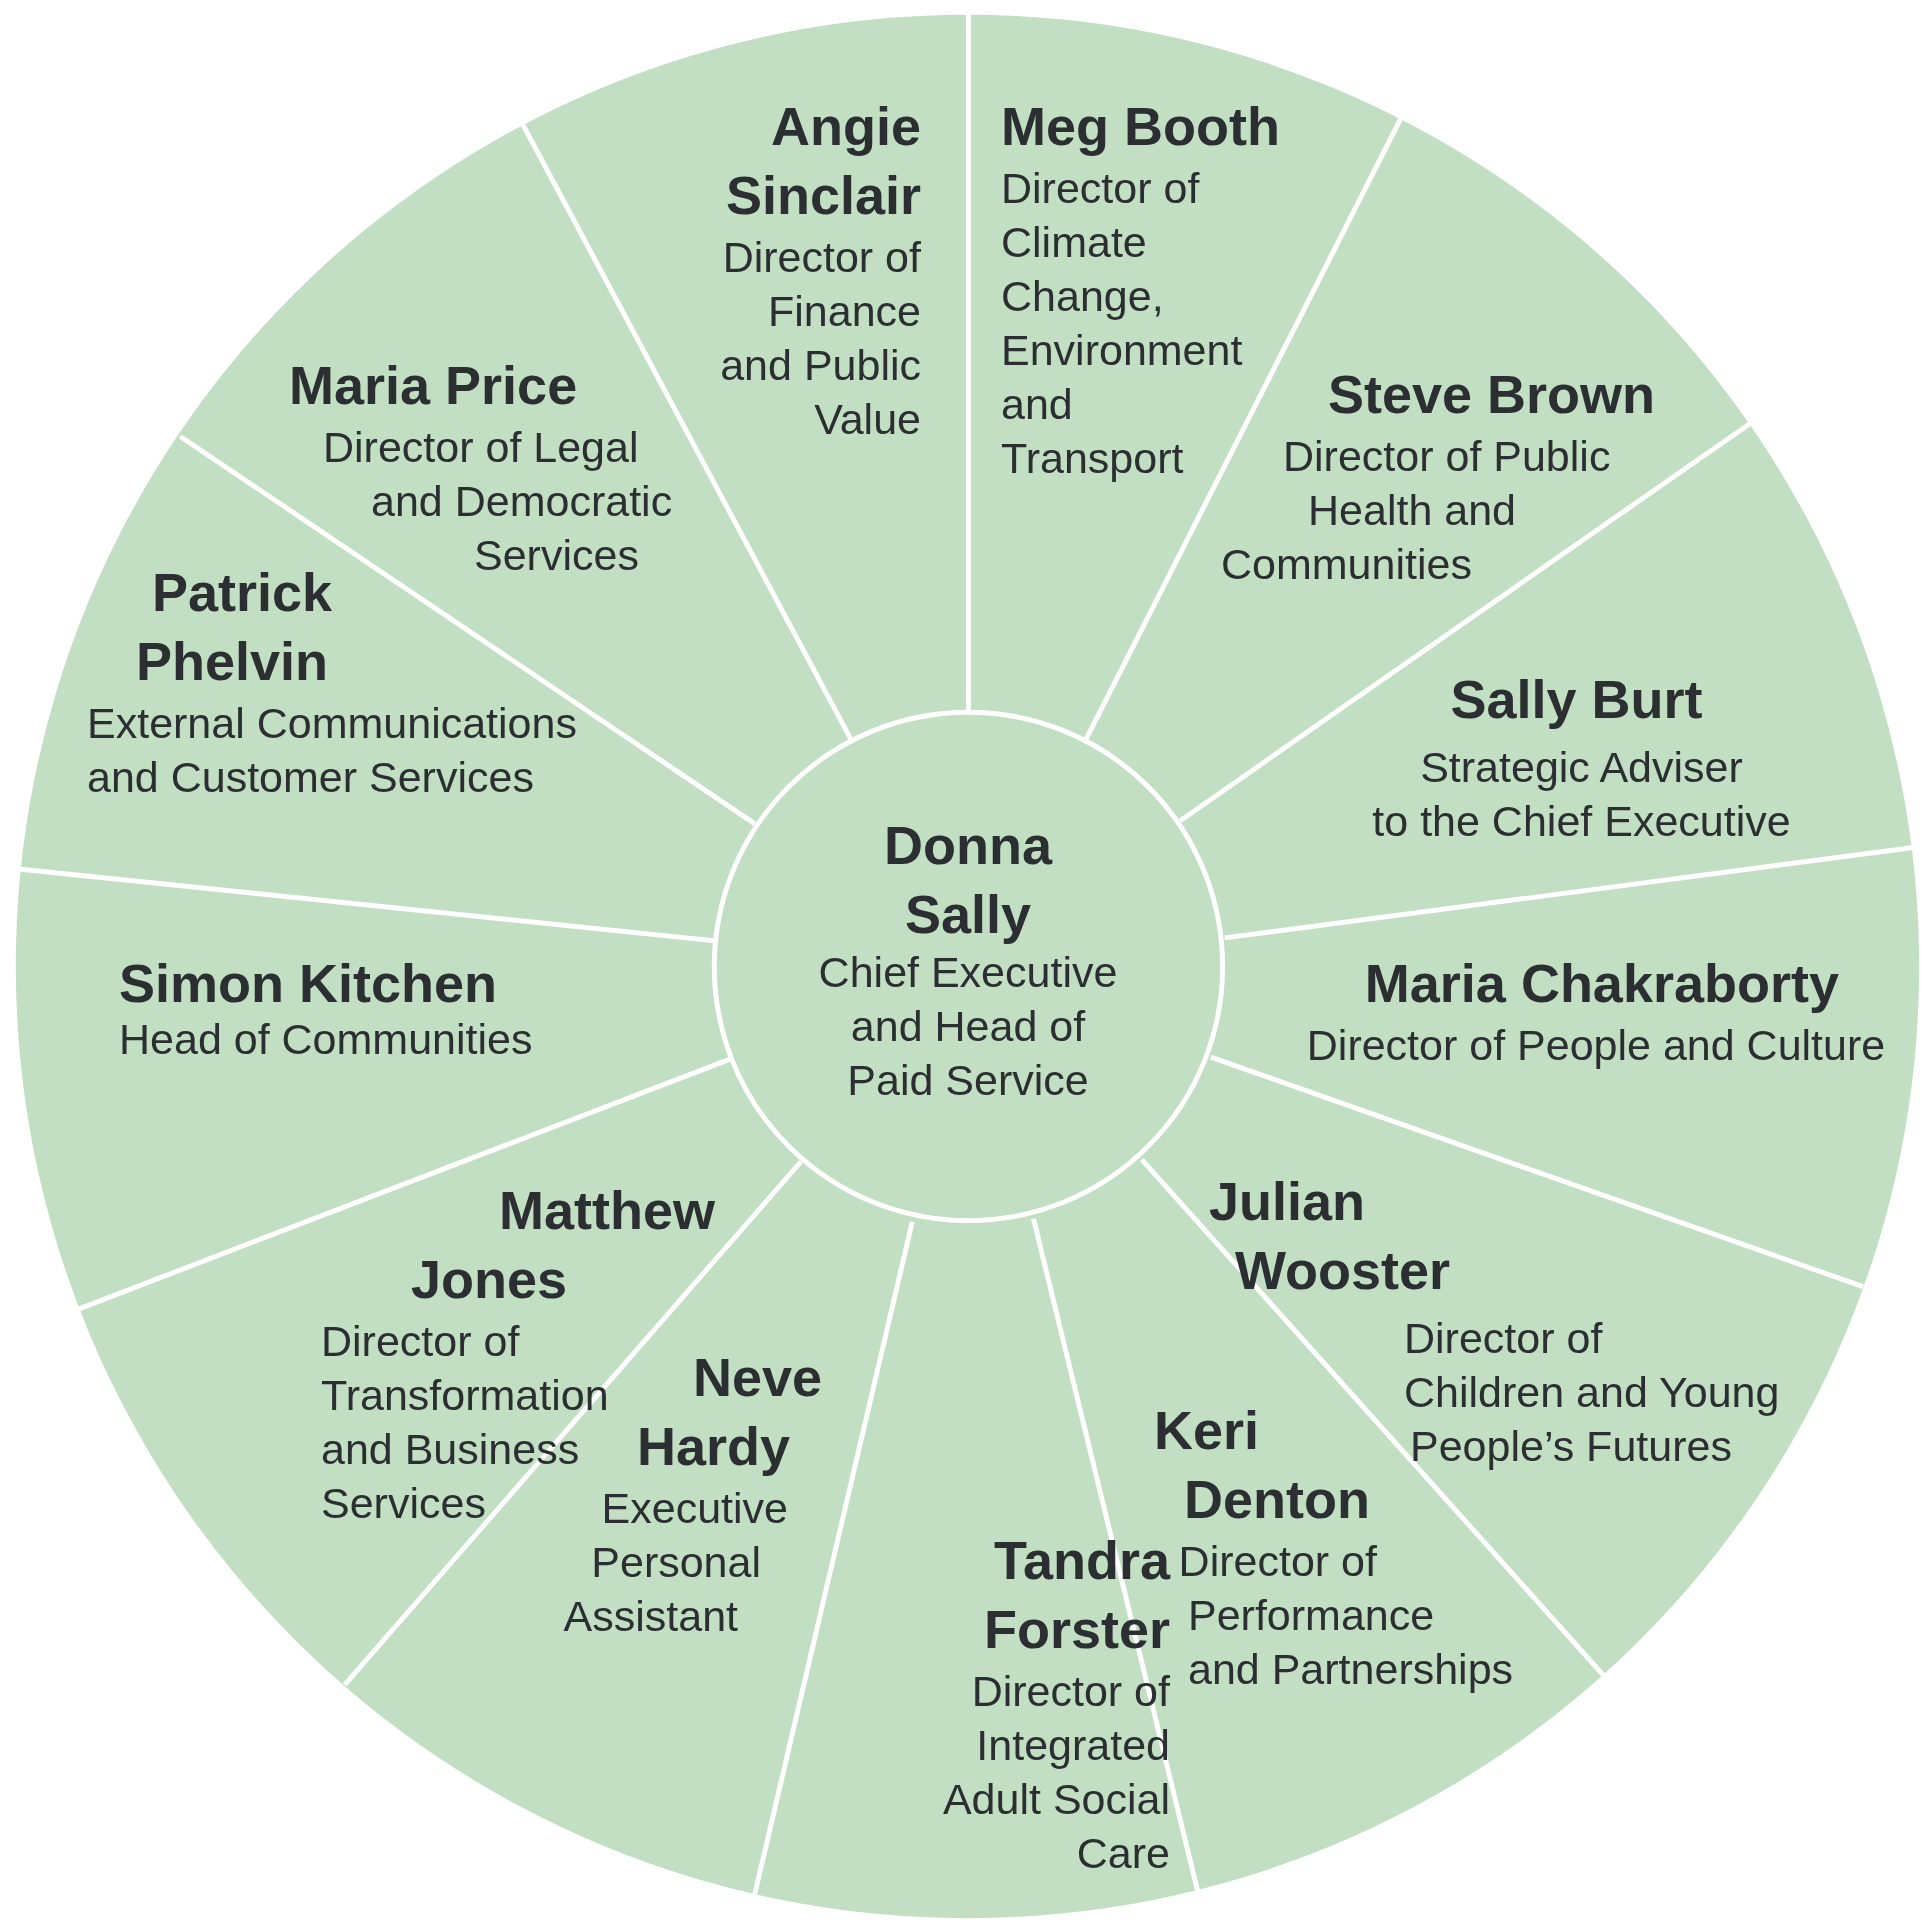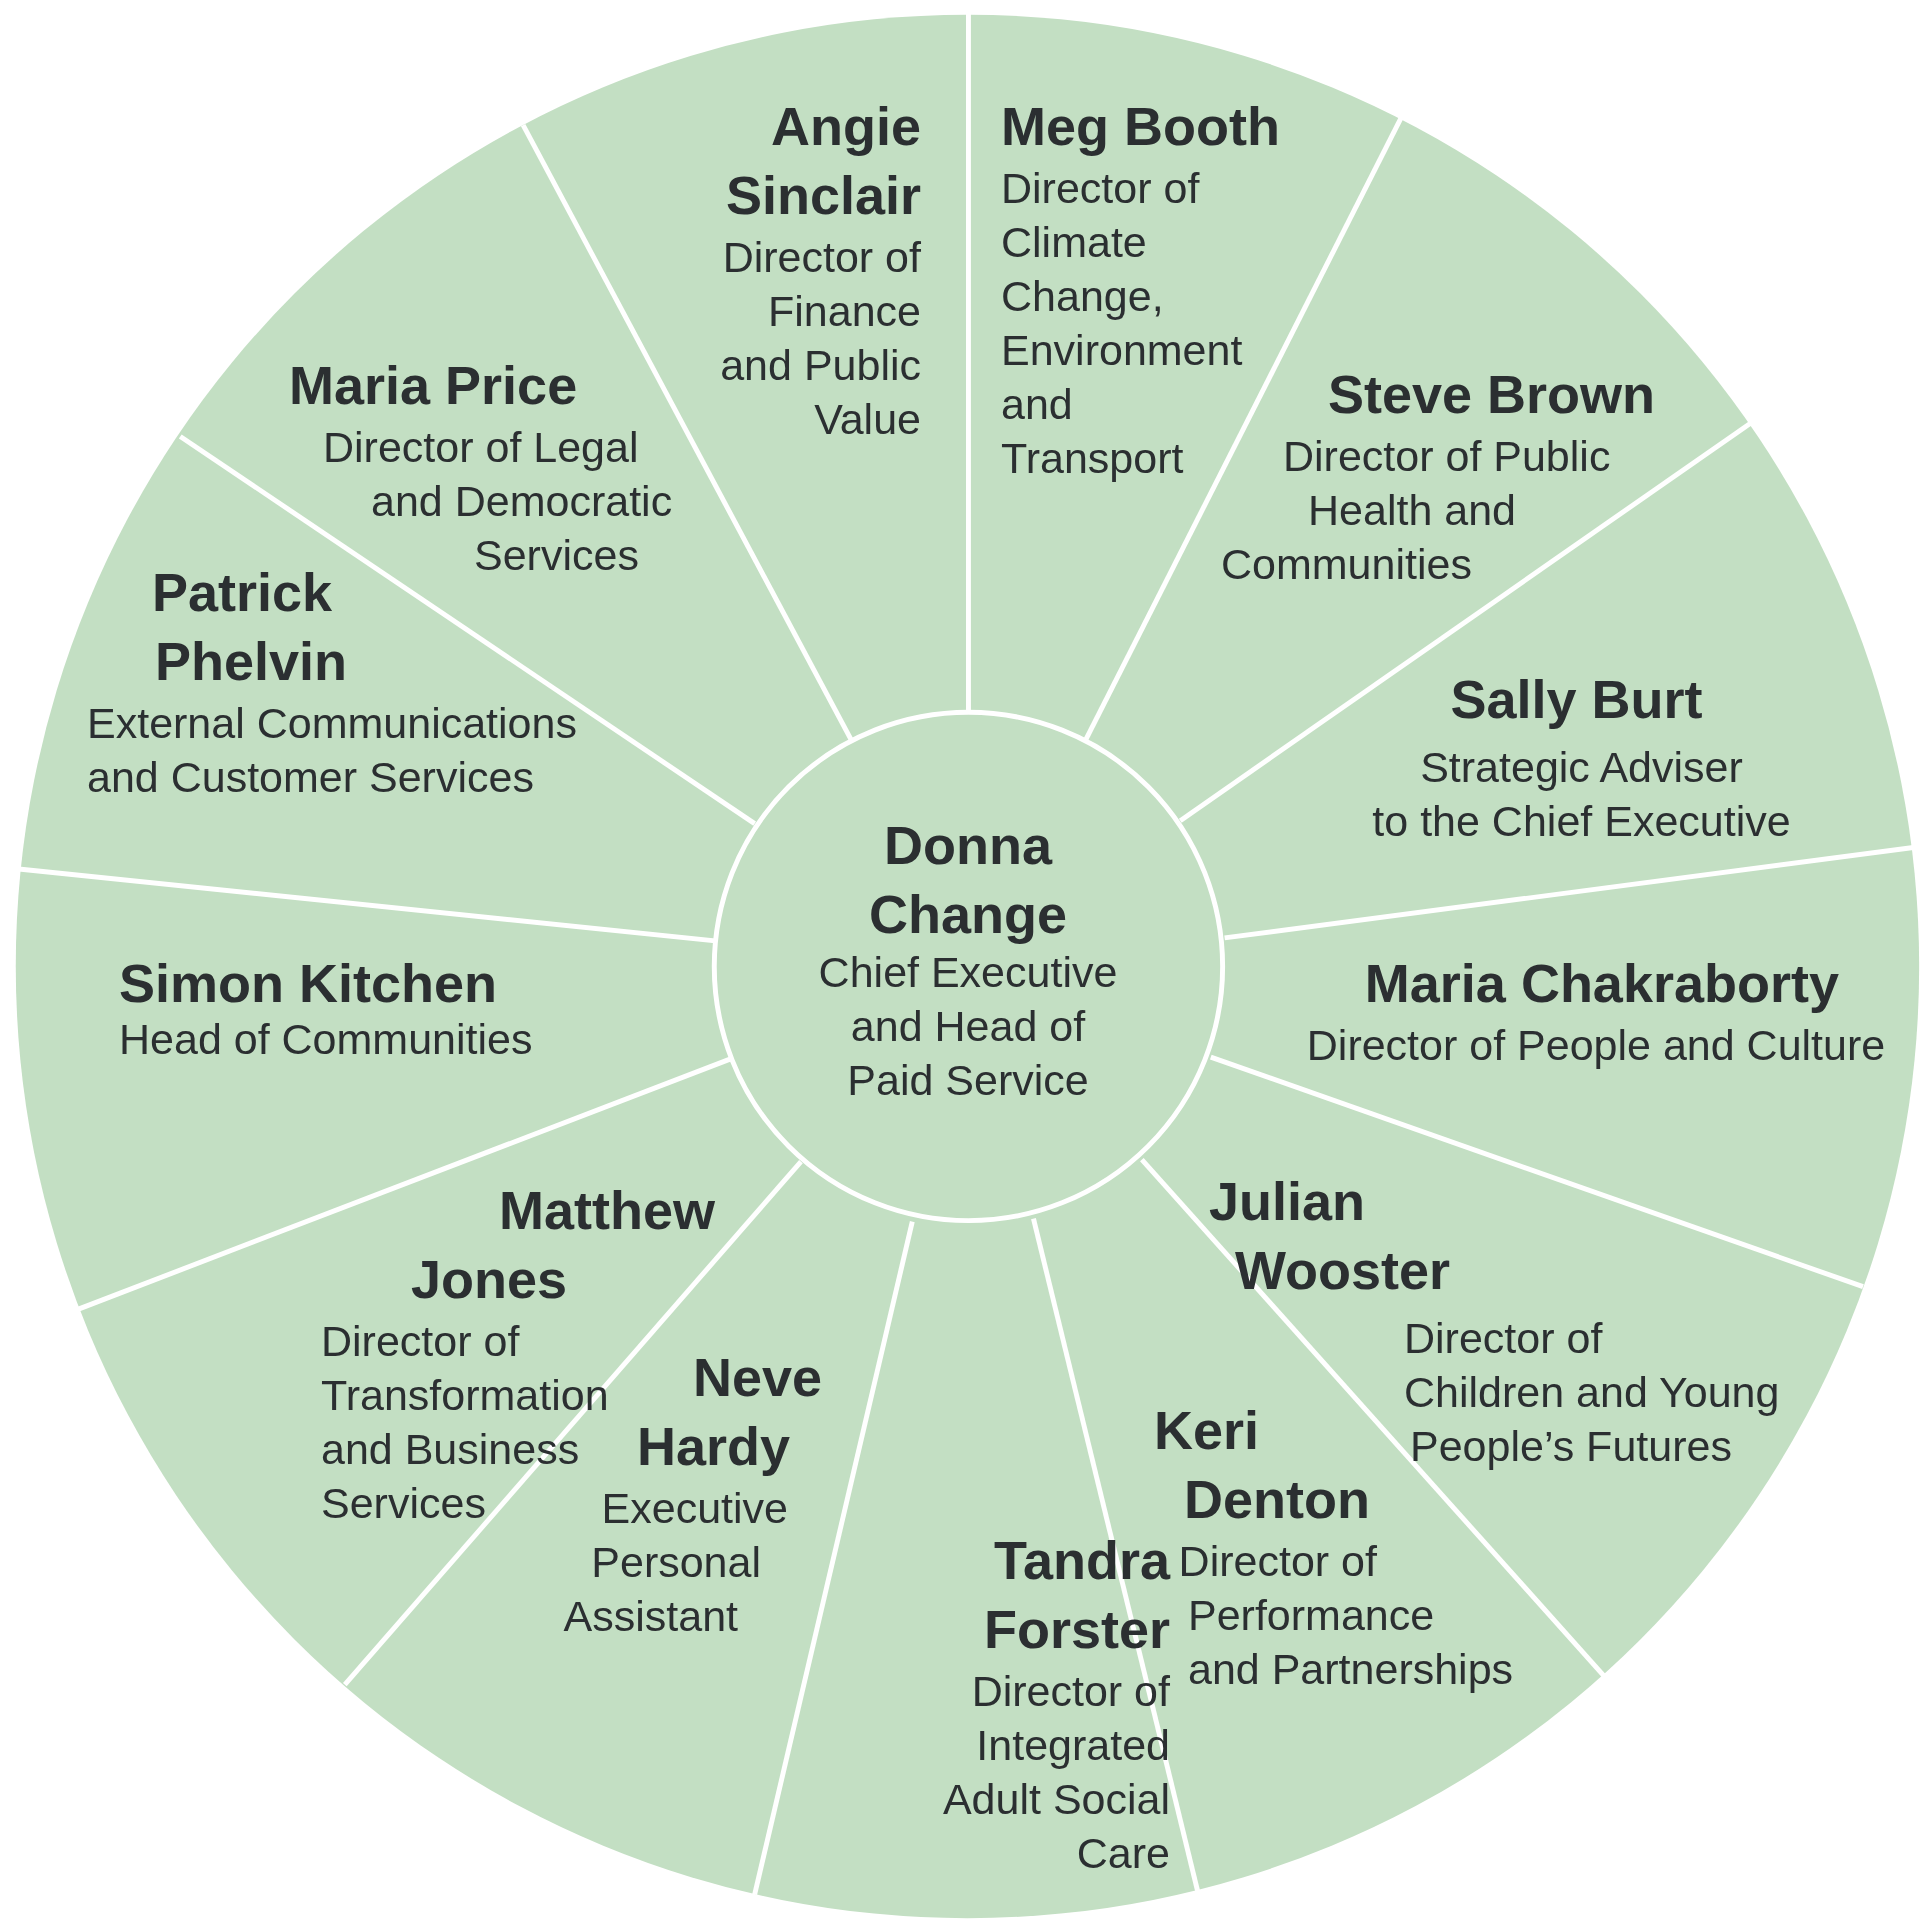--- a/index.html
+++ b/index.html
@@ -31,21 +31,21 @@
     <line x1="741" y1="1075" x2="79" y2="1329"></line>
     <line x1="726" y1="955" x2="19" y2="882"></line>
     <line x1="766" y1="836" x2="183" y2="443"></line>
     <line x1="864" y1="751" x2="531" y2="127"></line>
   </g>
   <circle cx="983" cy="981" r="258" fill="#c3dfc3" stroke="#ffffff" stroke-width="5"></circle>
 </svg>
 
 <div class="block c" style="left:771px; top:811px; width:394px;">
   <span class="name">Donna</span>
-  <span class="name">Change</span>
+  <span class="name">Sally</span>
   <span class="title" style="margin-top:-3.9px">Chief Executive</span>
   <span class="title">and Head of</span>
   <span class="title">Paid Service</span>
 </div>
 
 <div class="block r" style="left:625px; top:92px; width:296px;">
   <span class="name">Angie</span>
   <span class="name">Sinclair</span>
   <span class="title">Director of</span>
   <span class="title">Finance</span>
@@ -123,21 +123,21 @@
   <span class="title" style="margin-right:304px">Services</span>
 </div>
 
 <div class="block l" style="left:119px; top:949px;">
   <span class="name">Simon Kitchen</span>
   <span class="title" style="margin-top:-5.9px">Head of Communities</span>
 </div>
 
 <div class="block l" style="left:87px; top:558px;">
   <span class="name" style="margin-left:65px">Patrick</span>
-  <span class="name" style="margin-left:68px">Phelvin</span>
+  <span class="name" style="margin-left:49px">Phelvin</span>
   <span class="title">External Communications</span>
   <span class="title">and Customer Services</span>
 </div>
 
 <div class="block l" style="left:289px; top:351px;">
   <span class="name">Maria Price</span>
   <span class="title" style="margin-left:34px">Director of Legal</span>
   <span class="title" style="margin-left:82px">and Democratic</span>
   <span class="title" style="margin-left:185px">Services</span>
 </div>

